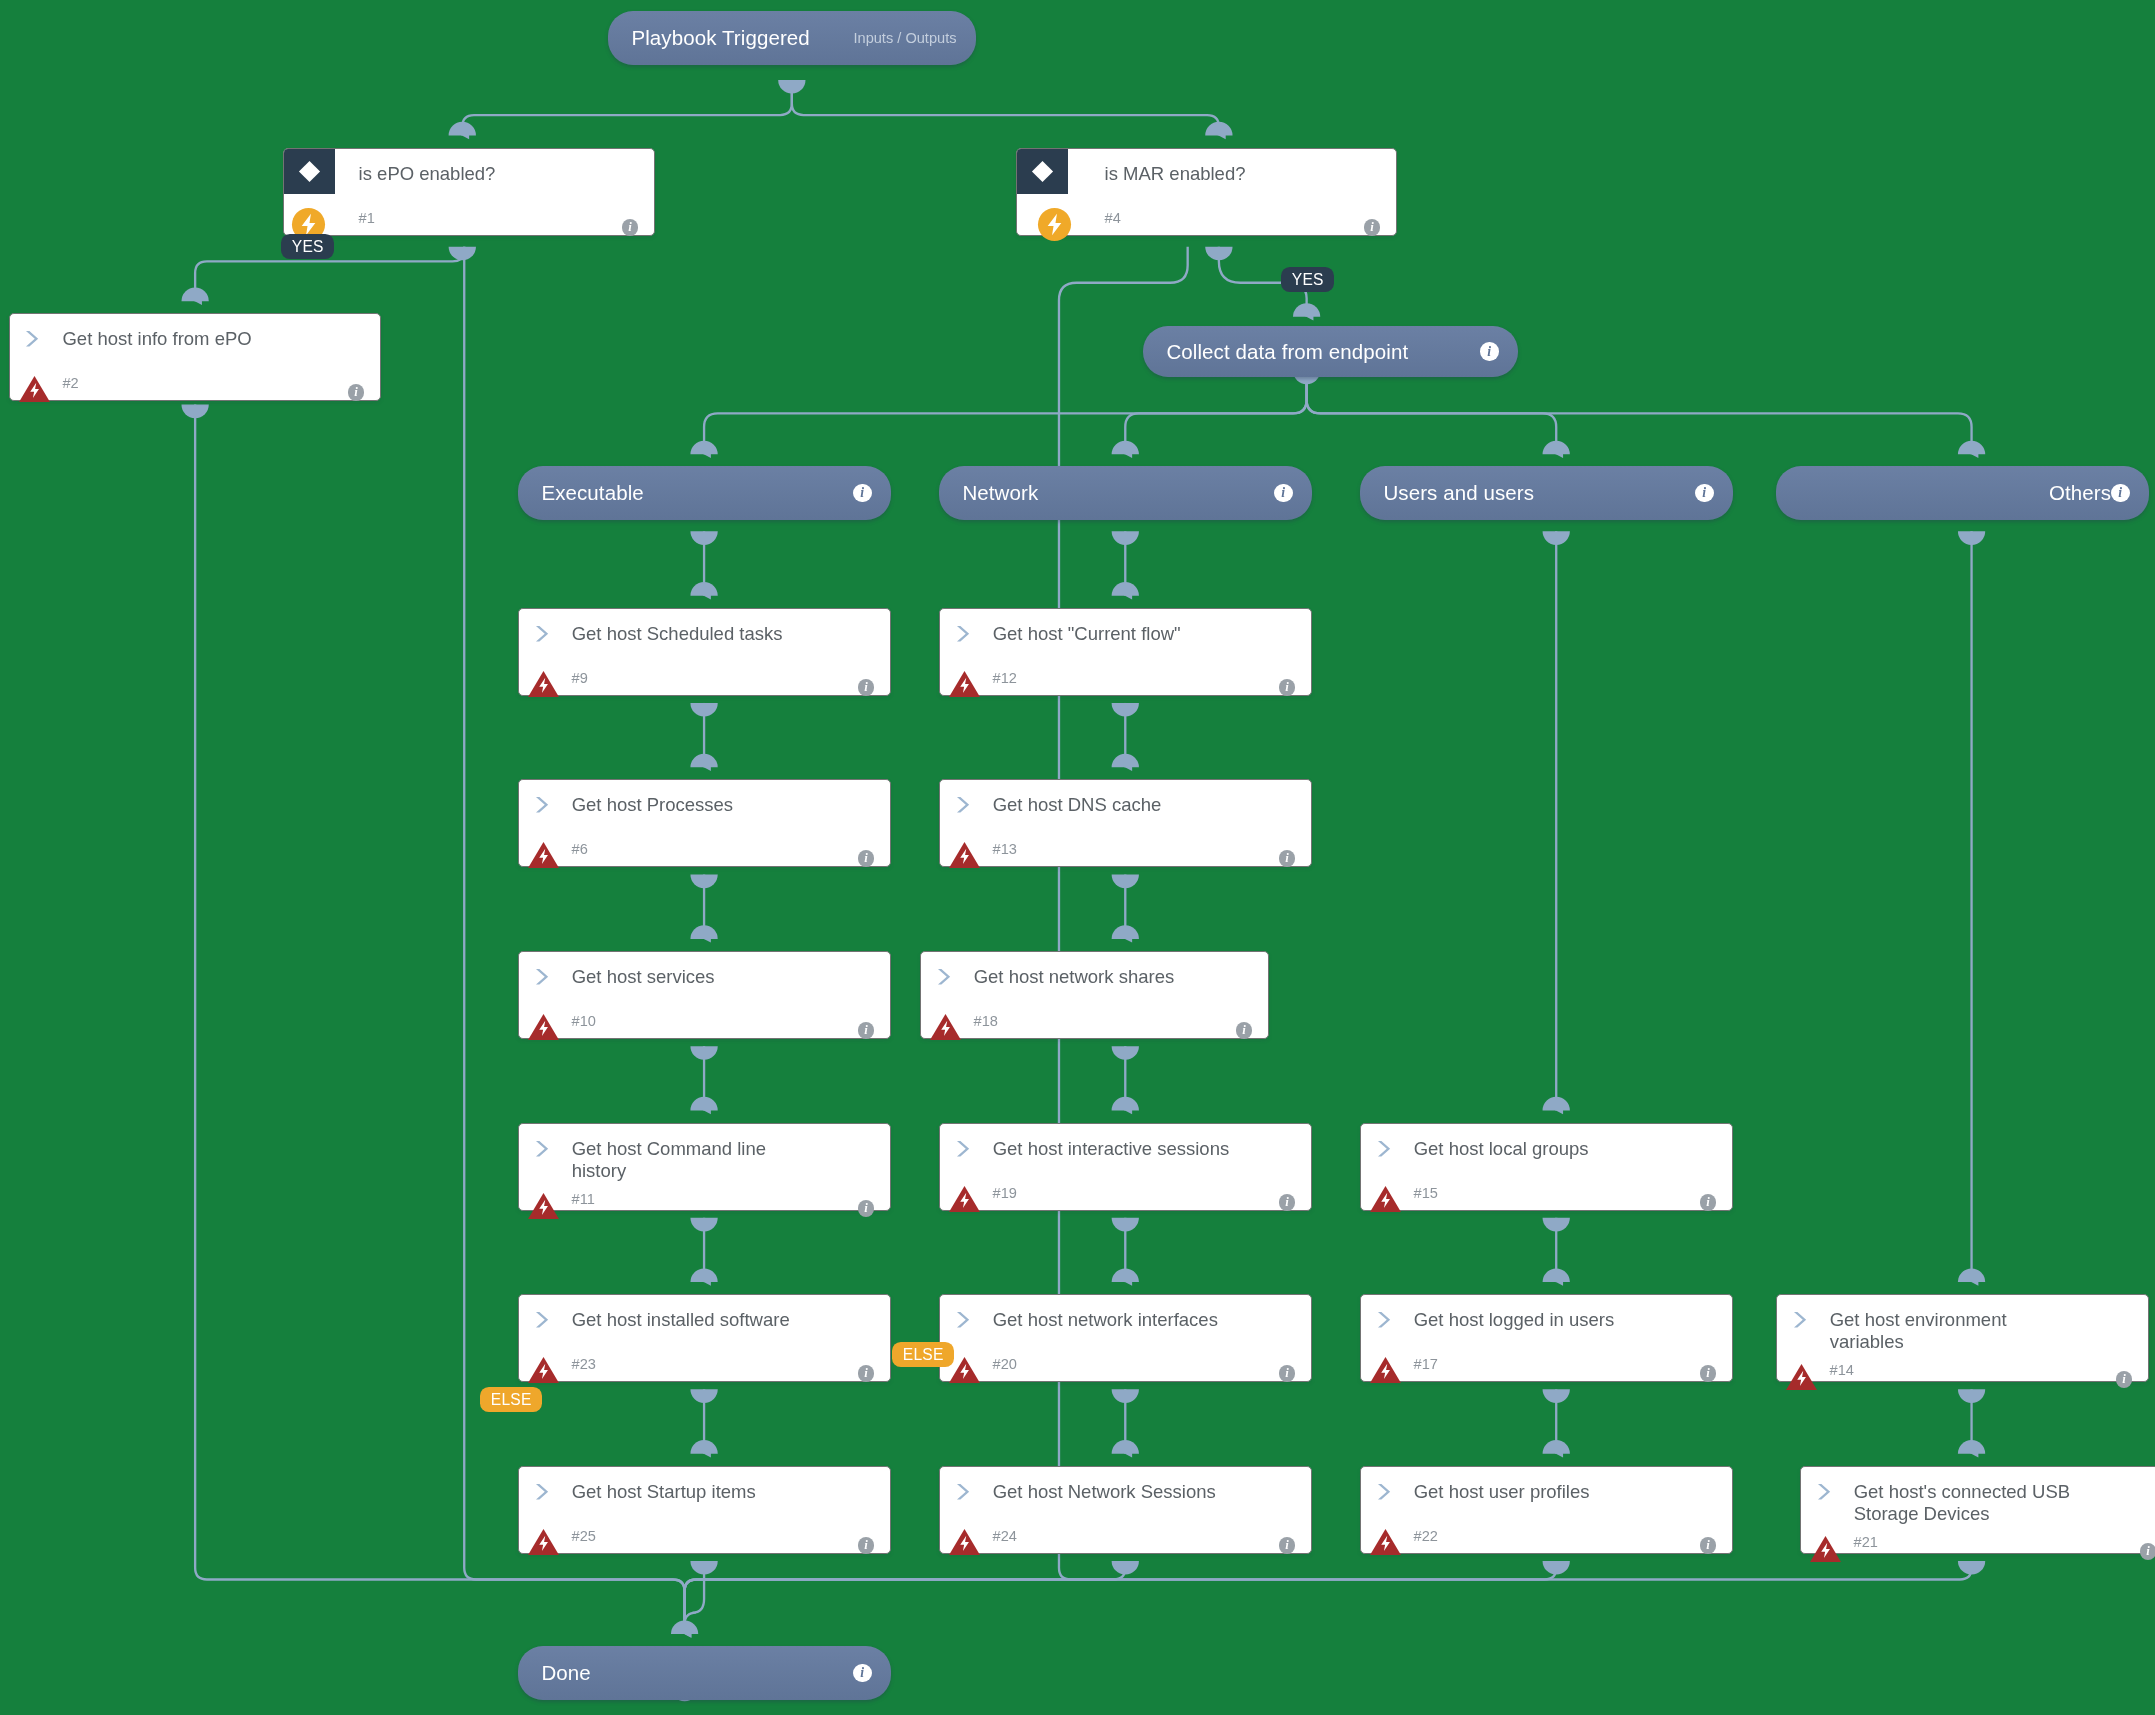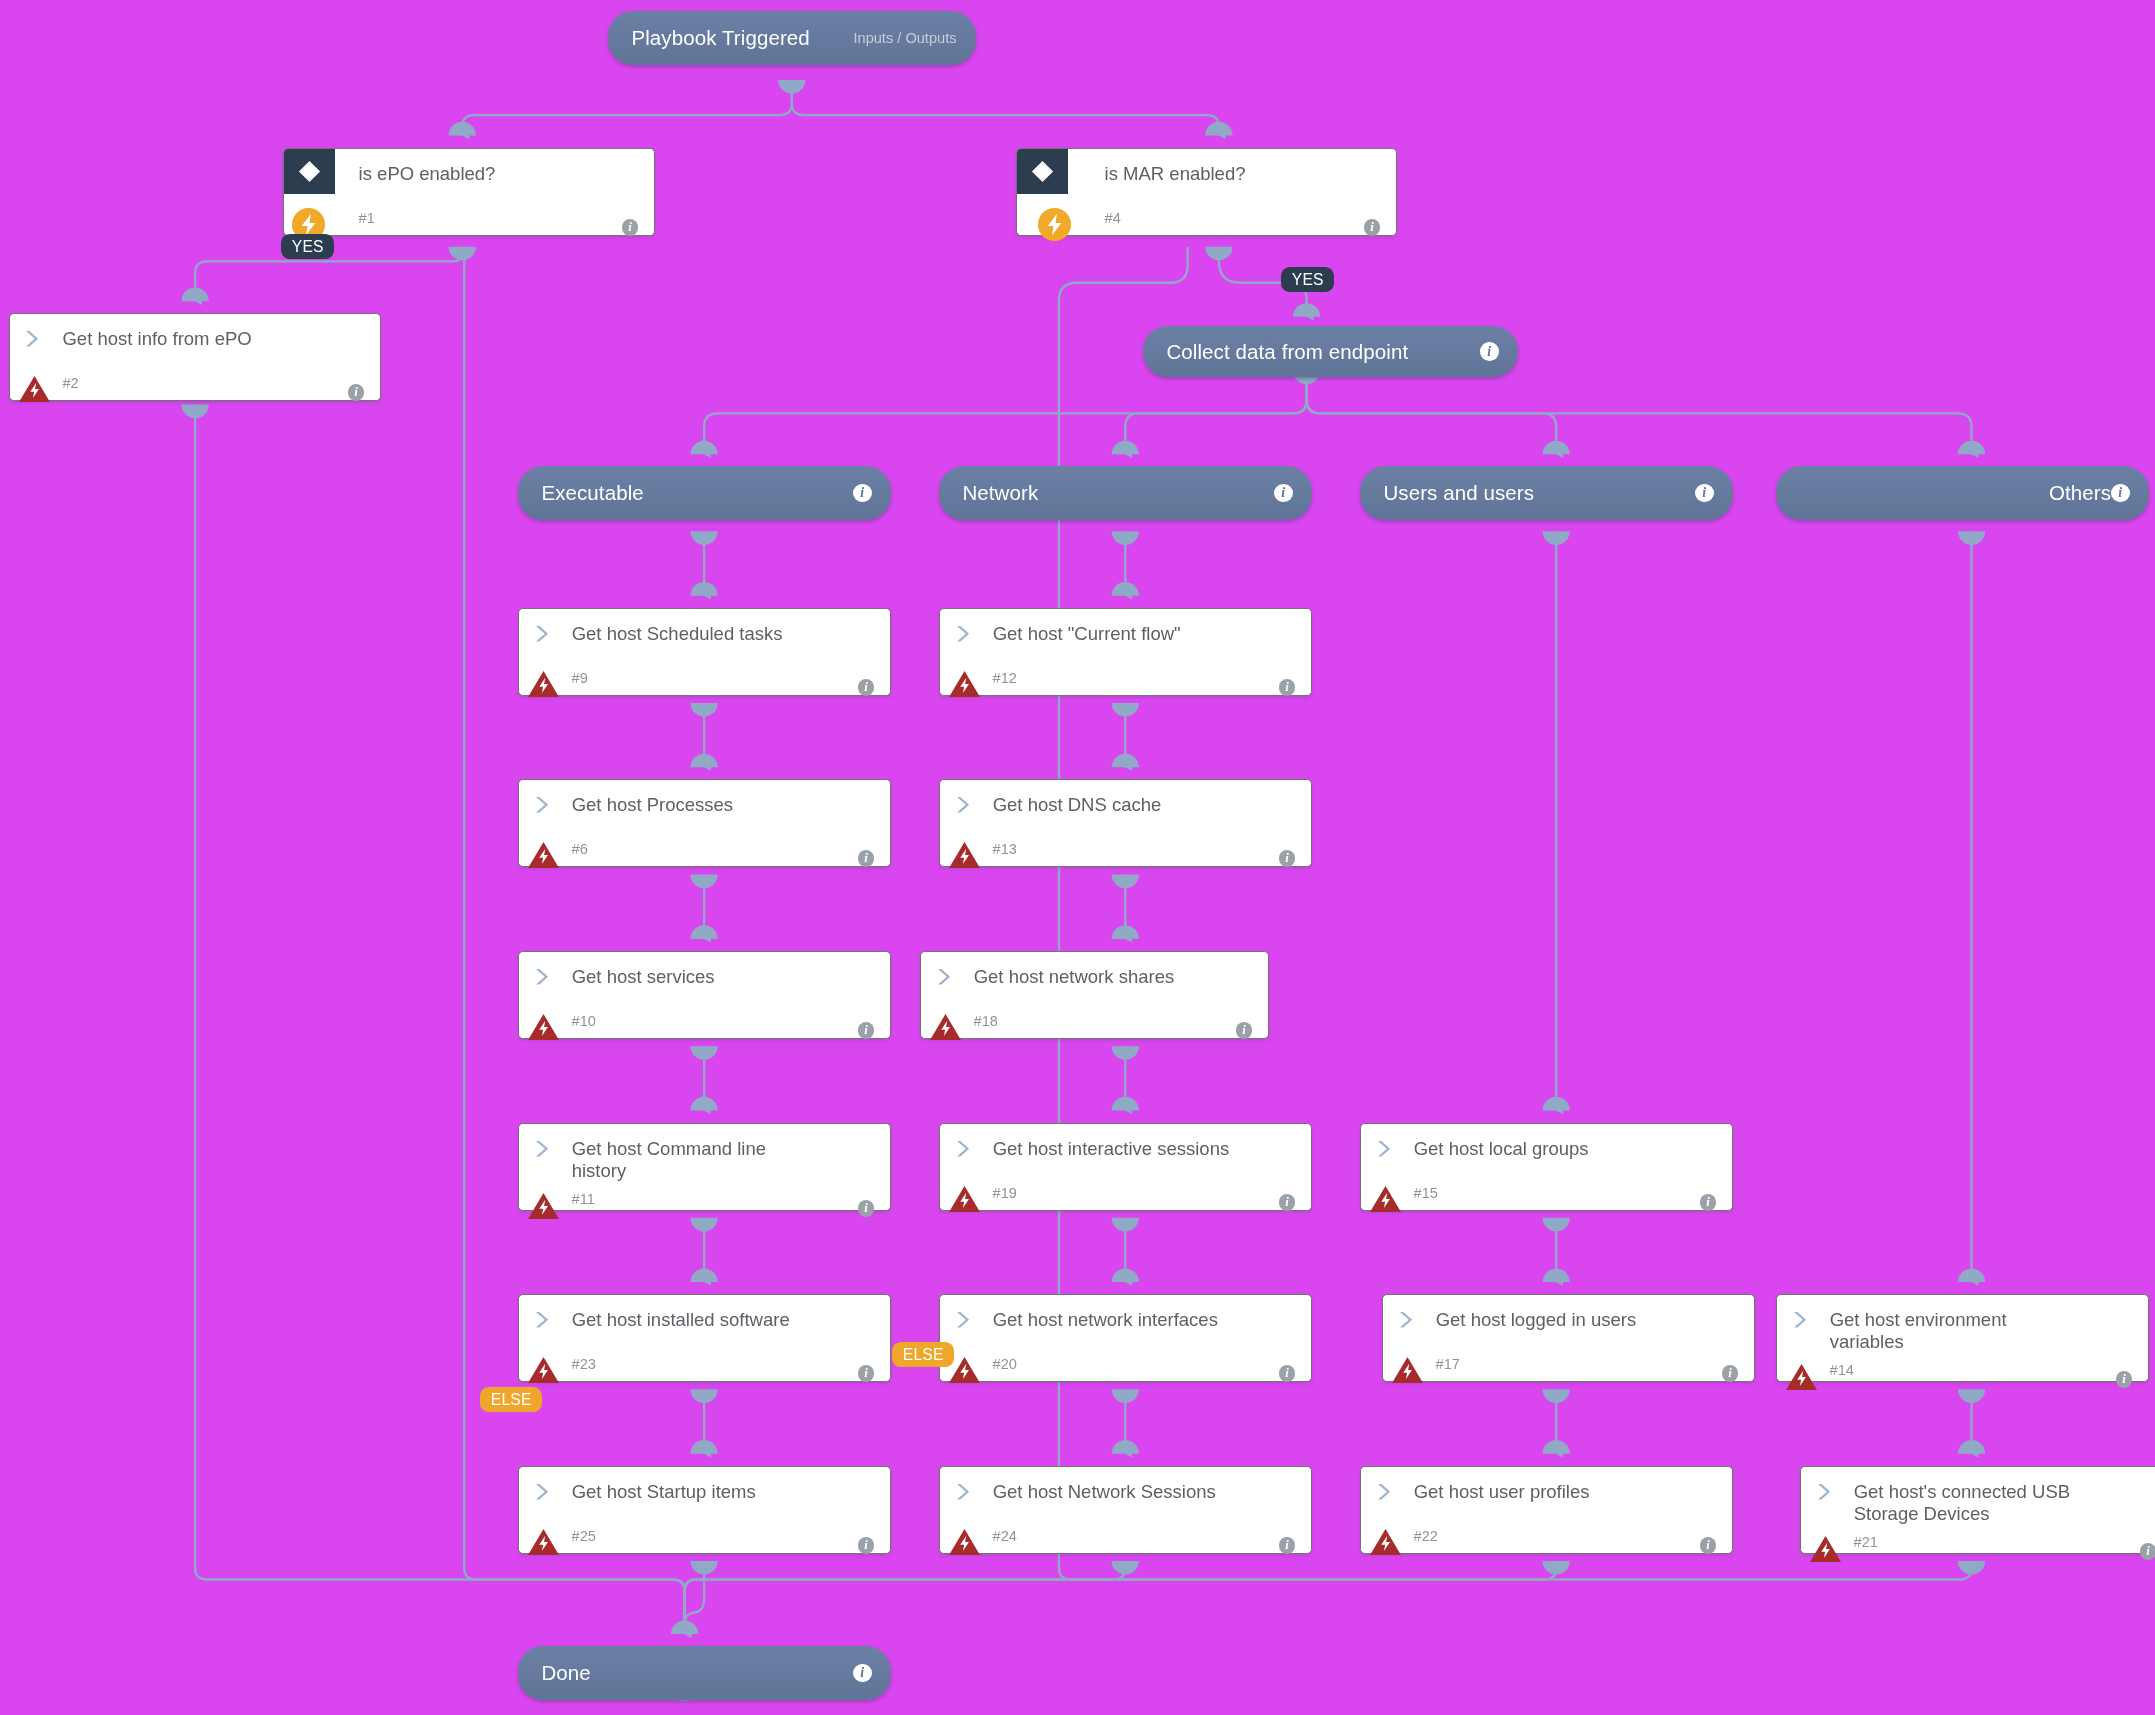--- a/index.html
+++ b/index.html
@@ -5,21 +5,21 @@
 <style>
   html,body{margin:0;padding:0;background:#ffffff;}
   body{
     font-family:"Liberation Sans", sans-serif;
     -webkit-font-smoothing:antialiased;
   }
   #canvas{
     position:relative;
     width:2155px;
     height:1715px;
-    background:#d946ef;
+    background:#15803d;
     overflow:hidden;
   }
   #wires{position:absolute;left:0;top:0;width:2155px;height:1715px;pointer-events:none;}
 
   
   .pill{
     position:absolute;
     box-sizing:border-box;
     background:#637architecture;
     background:#64799e;
@@ -558,21 +558,21 @@
     </div>
     <div class="card-row2">
       <span class="warn"><svg width="33" height="29" viewBox="0 0 34 30">
             <path d="M17,1 L33,28 L1,28 Z" fill="#a62b2b"></path>
             <path d="M18.8,8 L12.6,17.2 L16.6,17.2 L15.4,23.8 L21.6,14.6 L17.6,14.6 Z" fill="#ffffff"></path>
           </svg></span>
       <span class="step">#15</span>
       <span class="info-g">i</span>
     </div>
   </div>
-  <div class="card" style="left:1360px;top:1294px;width:373px;height:88px;margin-left:22px;">
+  <div class="card" style="left:1360px;top:1294px;width:373px;height:88px;">
     <div class="card-row1">
       <span class="chev"><svg width="15.6" height="17.6" viewBox="0 0 16 18">
             <path d="M1,1 L10,9 L1,17 L4.5,17 L13.5,9 L4.5,1 Z" fill="#9db6d0"></path>
           </svg></span>
       <span class="card-title">Get host logged in users</span>
     </div>
     <div class="card-row2">
       <span class="warn"><svg width="33" height="29" viewBox="0 0 34 30">
             <path d="M17,1 L33,28 L1,28 Z" fill="#a62b2b"></path>
             <path d="M18.8,8 L12.6,17.2 L16.6,17.2 L15.4,23.8 L21.6,14.6 L17.6,14.6 Z" fill="#ffffff"></path>

